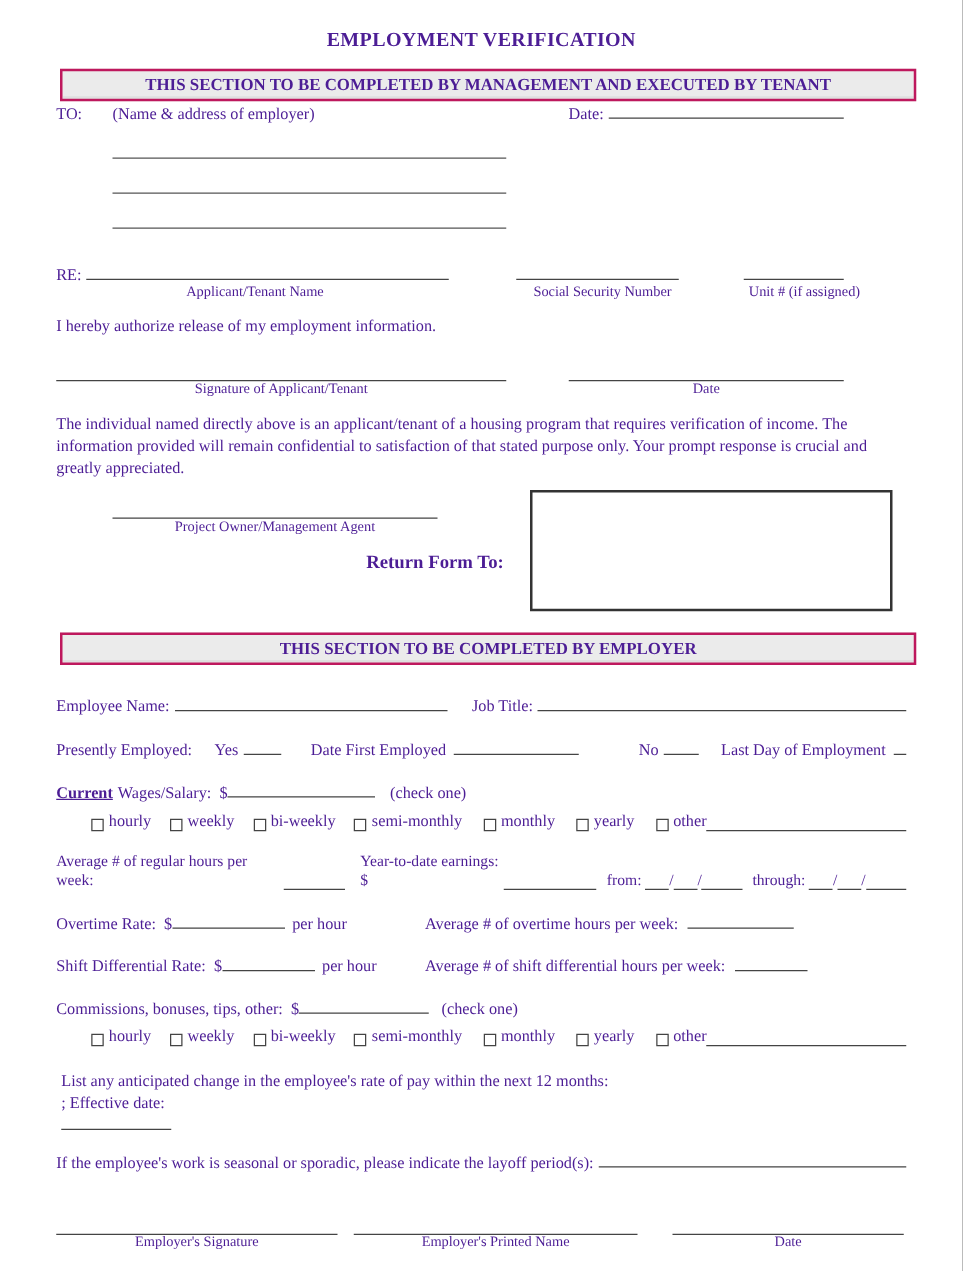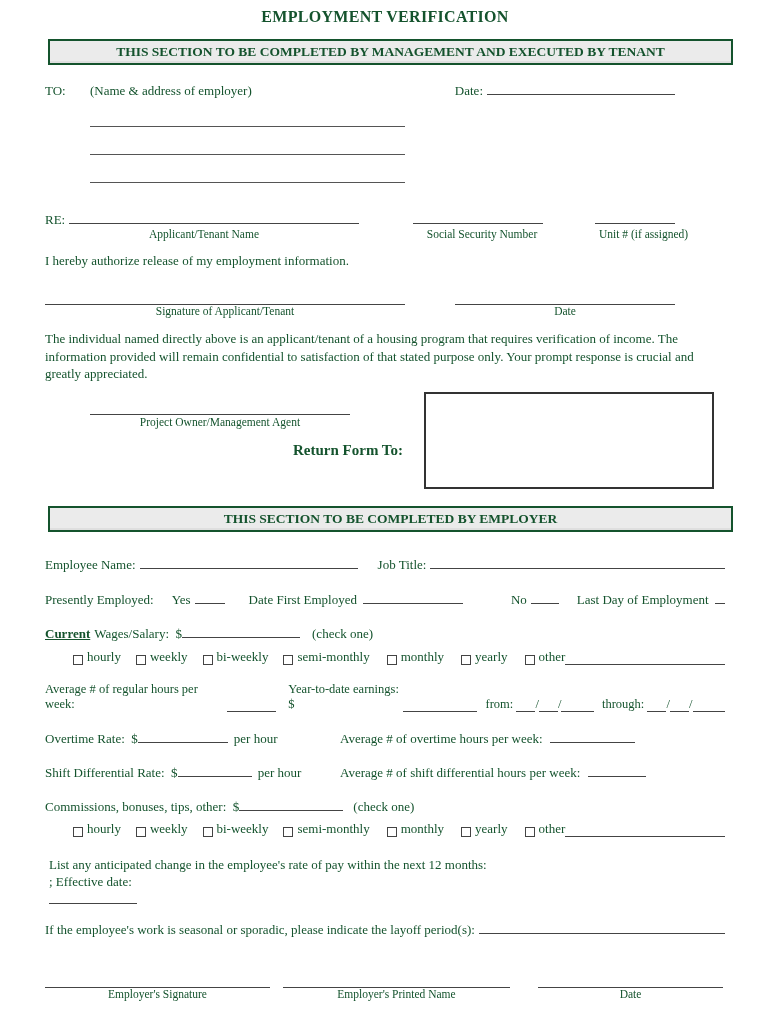--- a/index.html
+++ b/index.html
@@ -1,24 +1,24 @@
 <!DOCTYPE html>
 <html><head>
 <meta charset="utf-8">
 <style>
   html,body{margin:0;padding:0;background:#888;}
   .page{
     width:770px;height:1024px;background:#fff;margin:0 auto;
-    box-sizing:border-box;padding:8px 45px 0 45px;
+    box-sizing:border-box;padding:24px 45px 0 45px;
     font-family:"Liberation Serif","DejaVu Serif",serif;
-    color:#14532d;font-size:13px;position:relative;overflow:hidden;
+    color:#4c1d95;font-size:13px;position:relative;overflow:hidden;
   }
   .title{text-align:center;font-weight:bold;font-size:16px;letter-spacing:.3px;margin-bottom:13px;}
   .section-bar{
-    border:2px solid #14532d;background:#ebebeb;text-align:center;
+    border:2px solid #be185d;background:#ebebeb;text-align:center;
     font-weight:bold;font-size:13.5px;padding:3px 0 3px;
     box-shadow:inset 0 -2px 0 rgba(0,0,0,.05);
     margin-left:3px;margin-right:-8px;
   }
   .fill{display:inline-block;border-bottom:1px solid #444;height:13px;vertical-align:baseline;}
   .row{display:flex;align-items:baseline;}
   .flex1{flex:1;}
   .small{font-size:11.5px;}
   .cb{width:8px;height:8px;border:1px solid #444;display:inline-block;margin-right:4px;}
   .opt{white-space:nowrap;display:inline-flex;align-items:flex-end;}
@@ -28,21 +28,21 @@
 </style>
 </head>
 <body>
 
 <div class="page">
 
   <div class="title">EMPLOYMENT VERIFICATION</div>
 
   <div class="section-bar">THIS SECTION TO BE COMPLETED BY MANAGEMENT AND EXECUTED BY TENANT</div>
 
-  <div class="row" style="margin-top:16px;">
+  <div class="row" style="">
     <span style="width:45px;">TO:</span>
     <span>(Name &amp; address of employer)</span>
     <span style="margin-left:auto;">Date:</span>
     <span class="fill" style="width:188px;margin-left:4px;margin-right:50px;"></span>
   </div>
 
   <div style="margin-left:45px;width:315px;">
     <div style="height:27px;border-bottom:1px solid #555;"></div>
     <div style="height:27px;border-bottom:1px solid #555;"></div>
     <div style="height:27px;border-bottom:1px solid #555;"></div>

